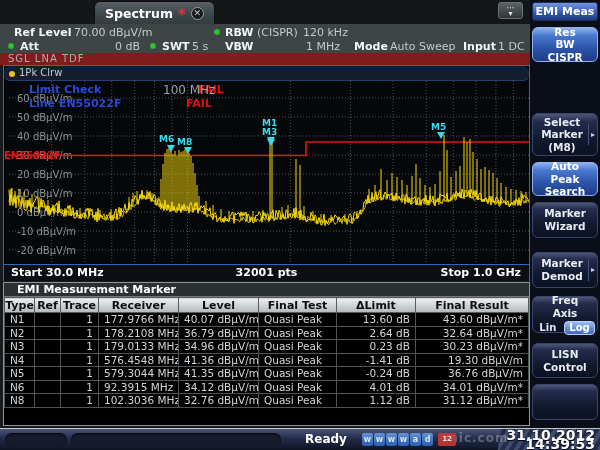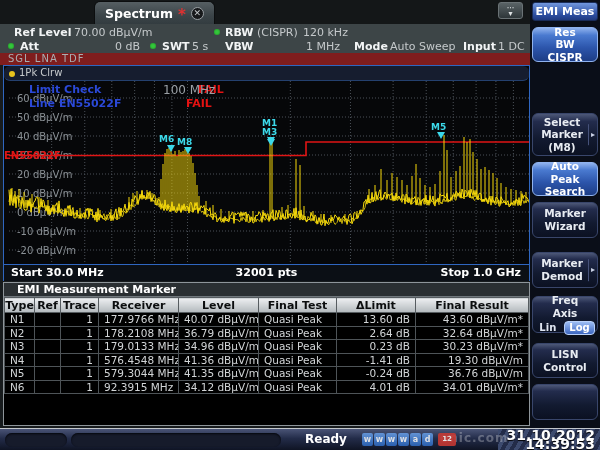--- a/index.html
+++ b/index.html
@@ -301,20 +301,30 @@
           <tr>
             <td class="al">N6</td>
             <td class="ac"></td>
             <td class="ar">1</td>
             <td class="ar">92.3915 MHz</td>
             <td class="ar">34.12 dBμV/m</td>
             <td class="al">Quasi Peak</td>
             <td class="ar">4.01 dB</td>
             <td class="ar res-fail">34.01 dBμV/m*</td>
           </tr>
+          <tr>
+            <td class="al">N8</td>
+            <td class="ac"></td>
+            <td class="ar">1</td>
+            <td class="ar">102.3036 MHz</td>
+            <td class="ar">32.76 dBμV/m</td>
+            <td class="al">Quasi Peak</td>
+            <td class="ar">1.12 dB</td>
+            <td class="ar res-fail">31.12 dBμV/m*</td>
+          </tr>
         </tbody>
     </table>
   </div>
 
   <div class="sidebar">
     <div class="sb-title">EMI Meas</div>
     <div class="skey active" style="top:27px;height:35px">
       <span>Res BW CISPR</span>
     </div>
     <div class="skey dark" style="top:113px;height:43px">

